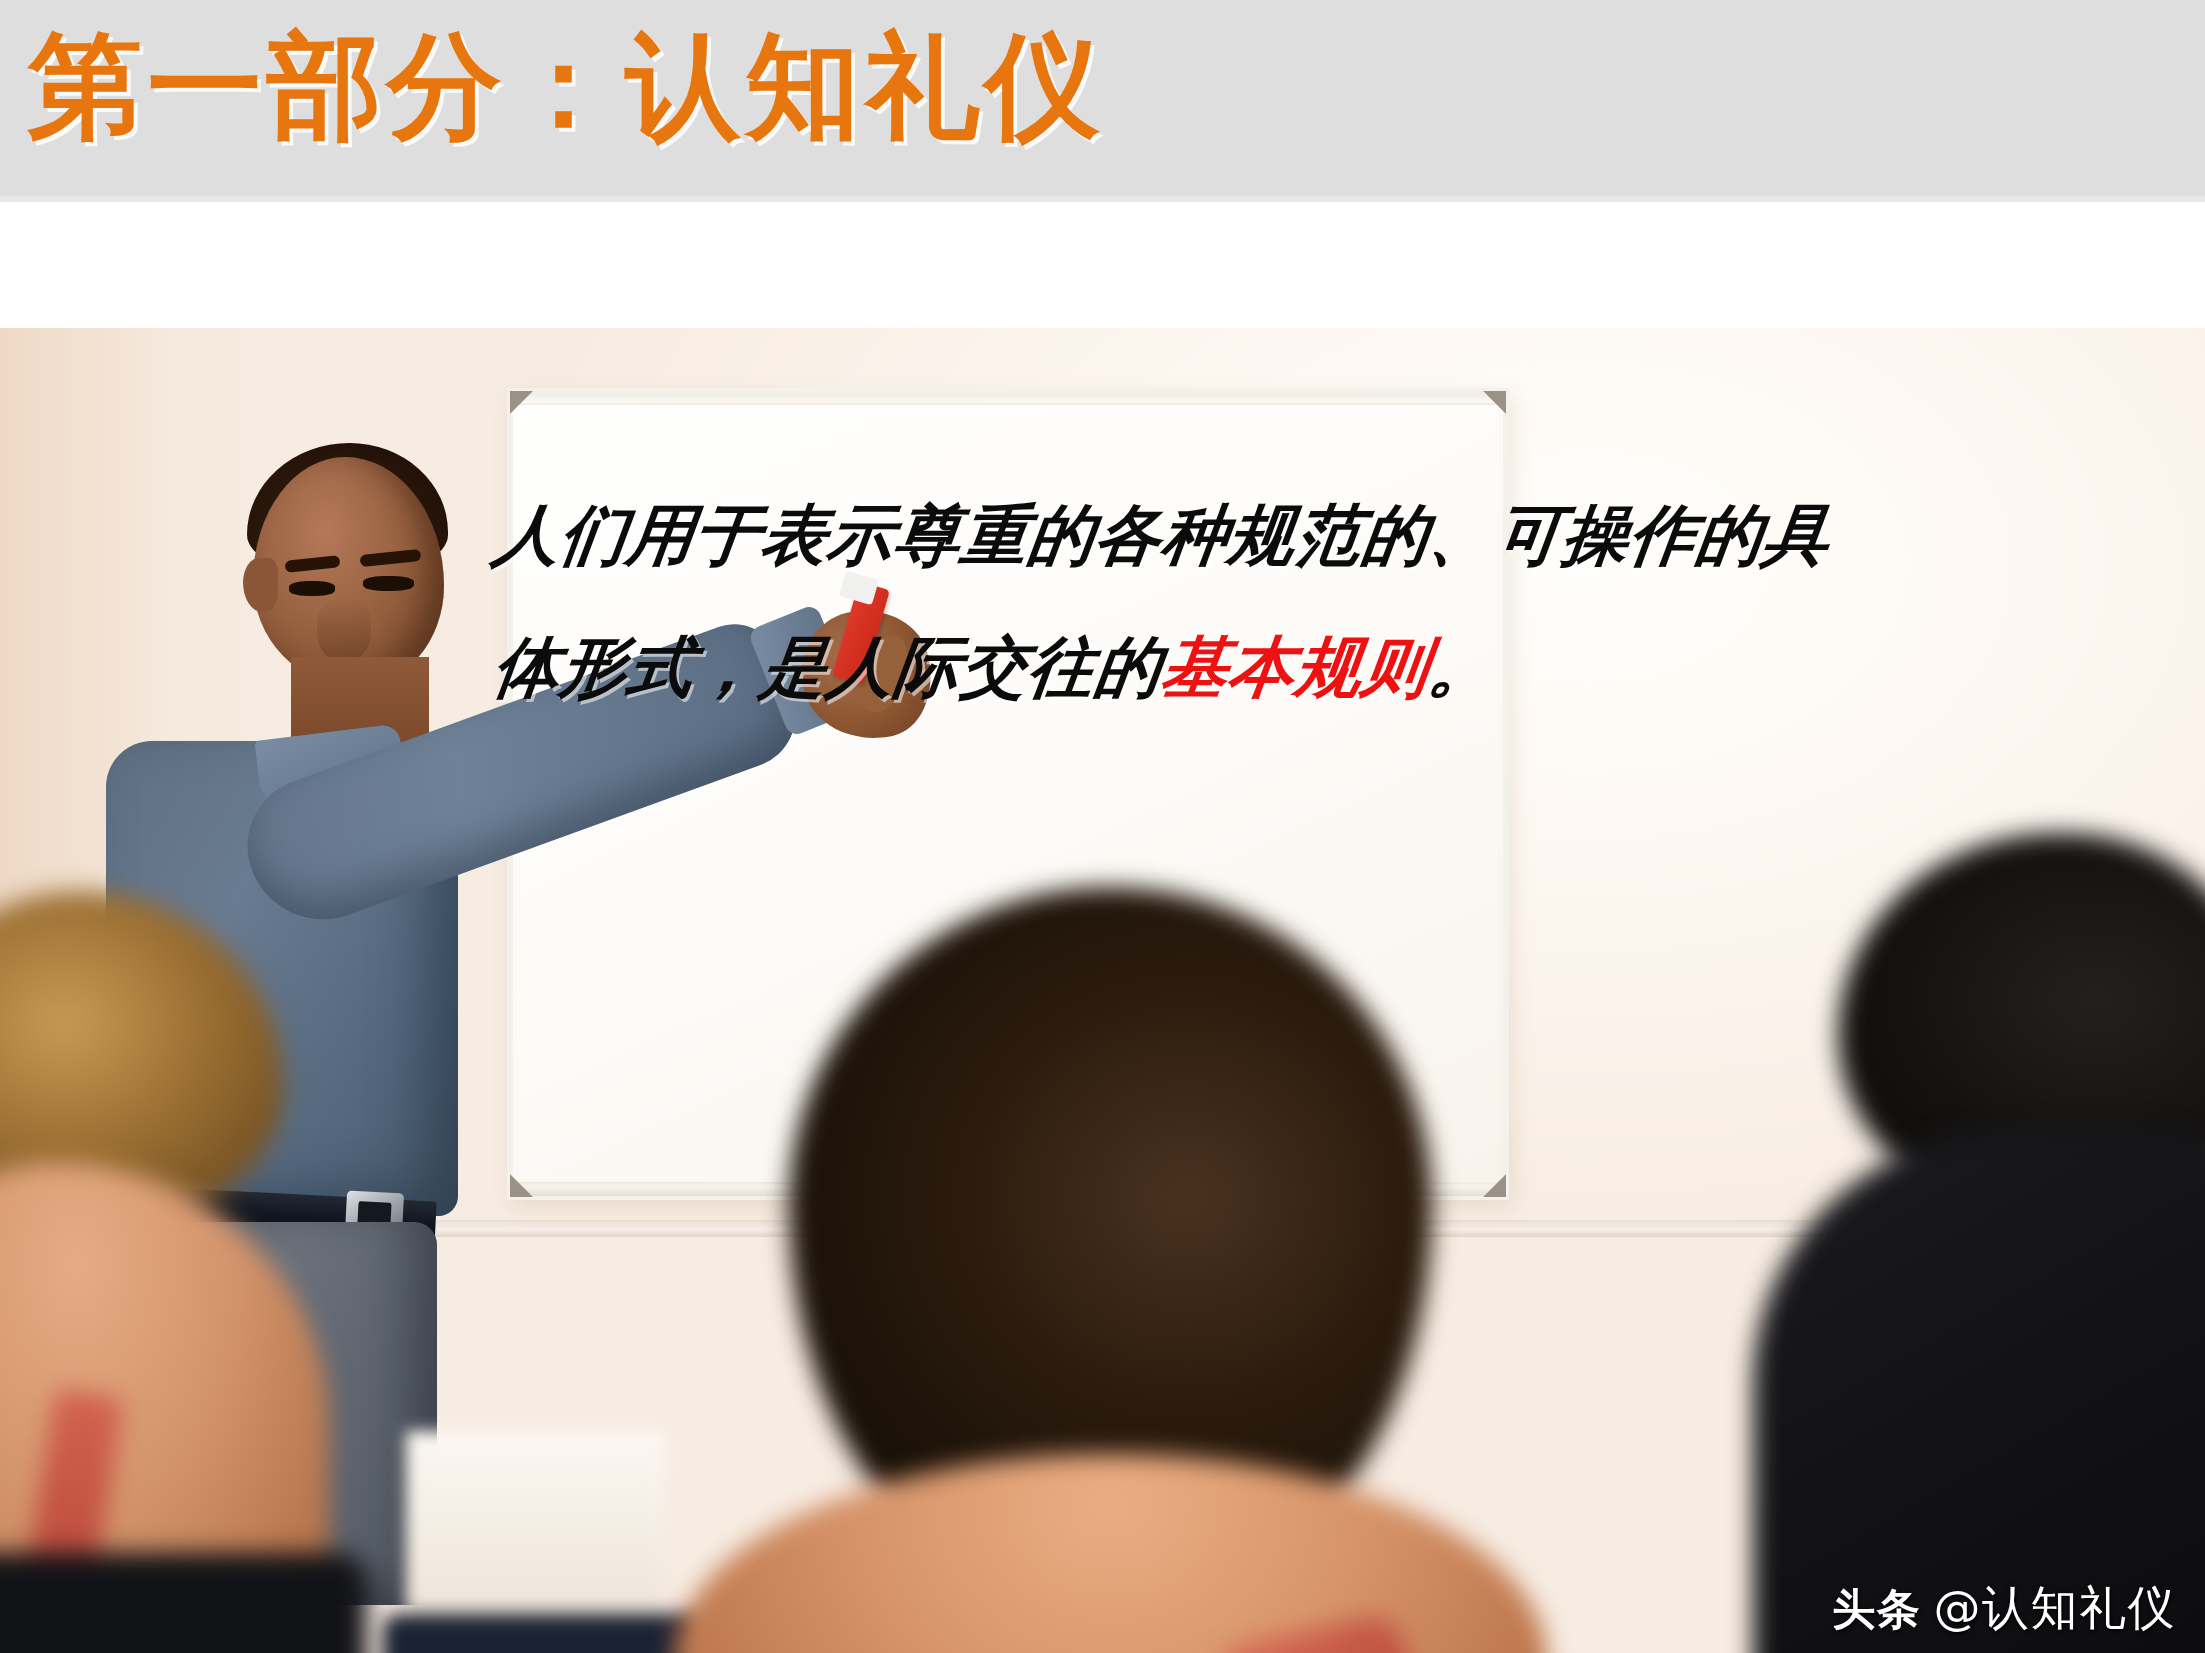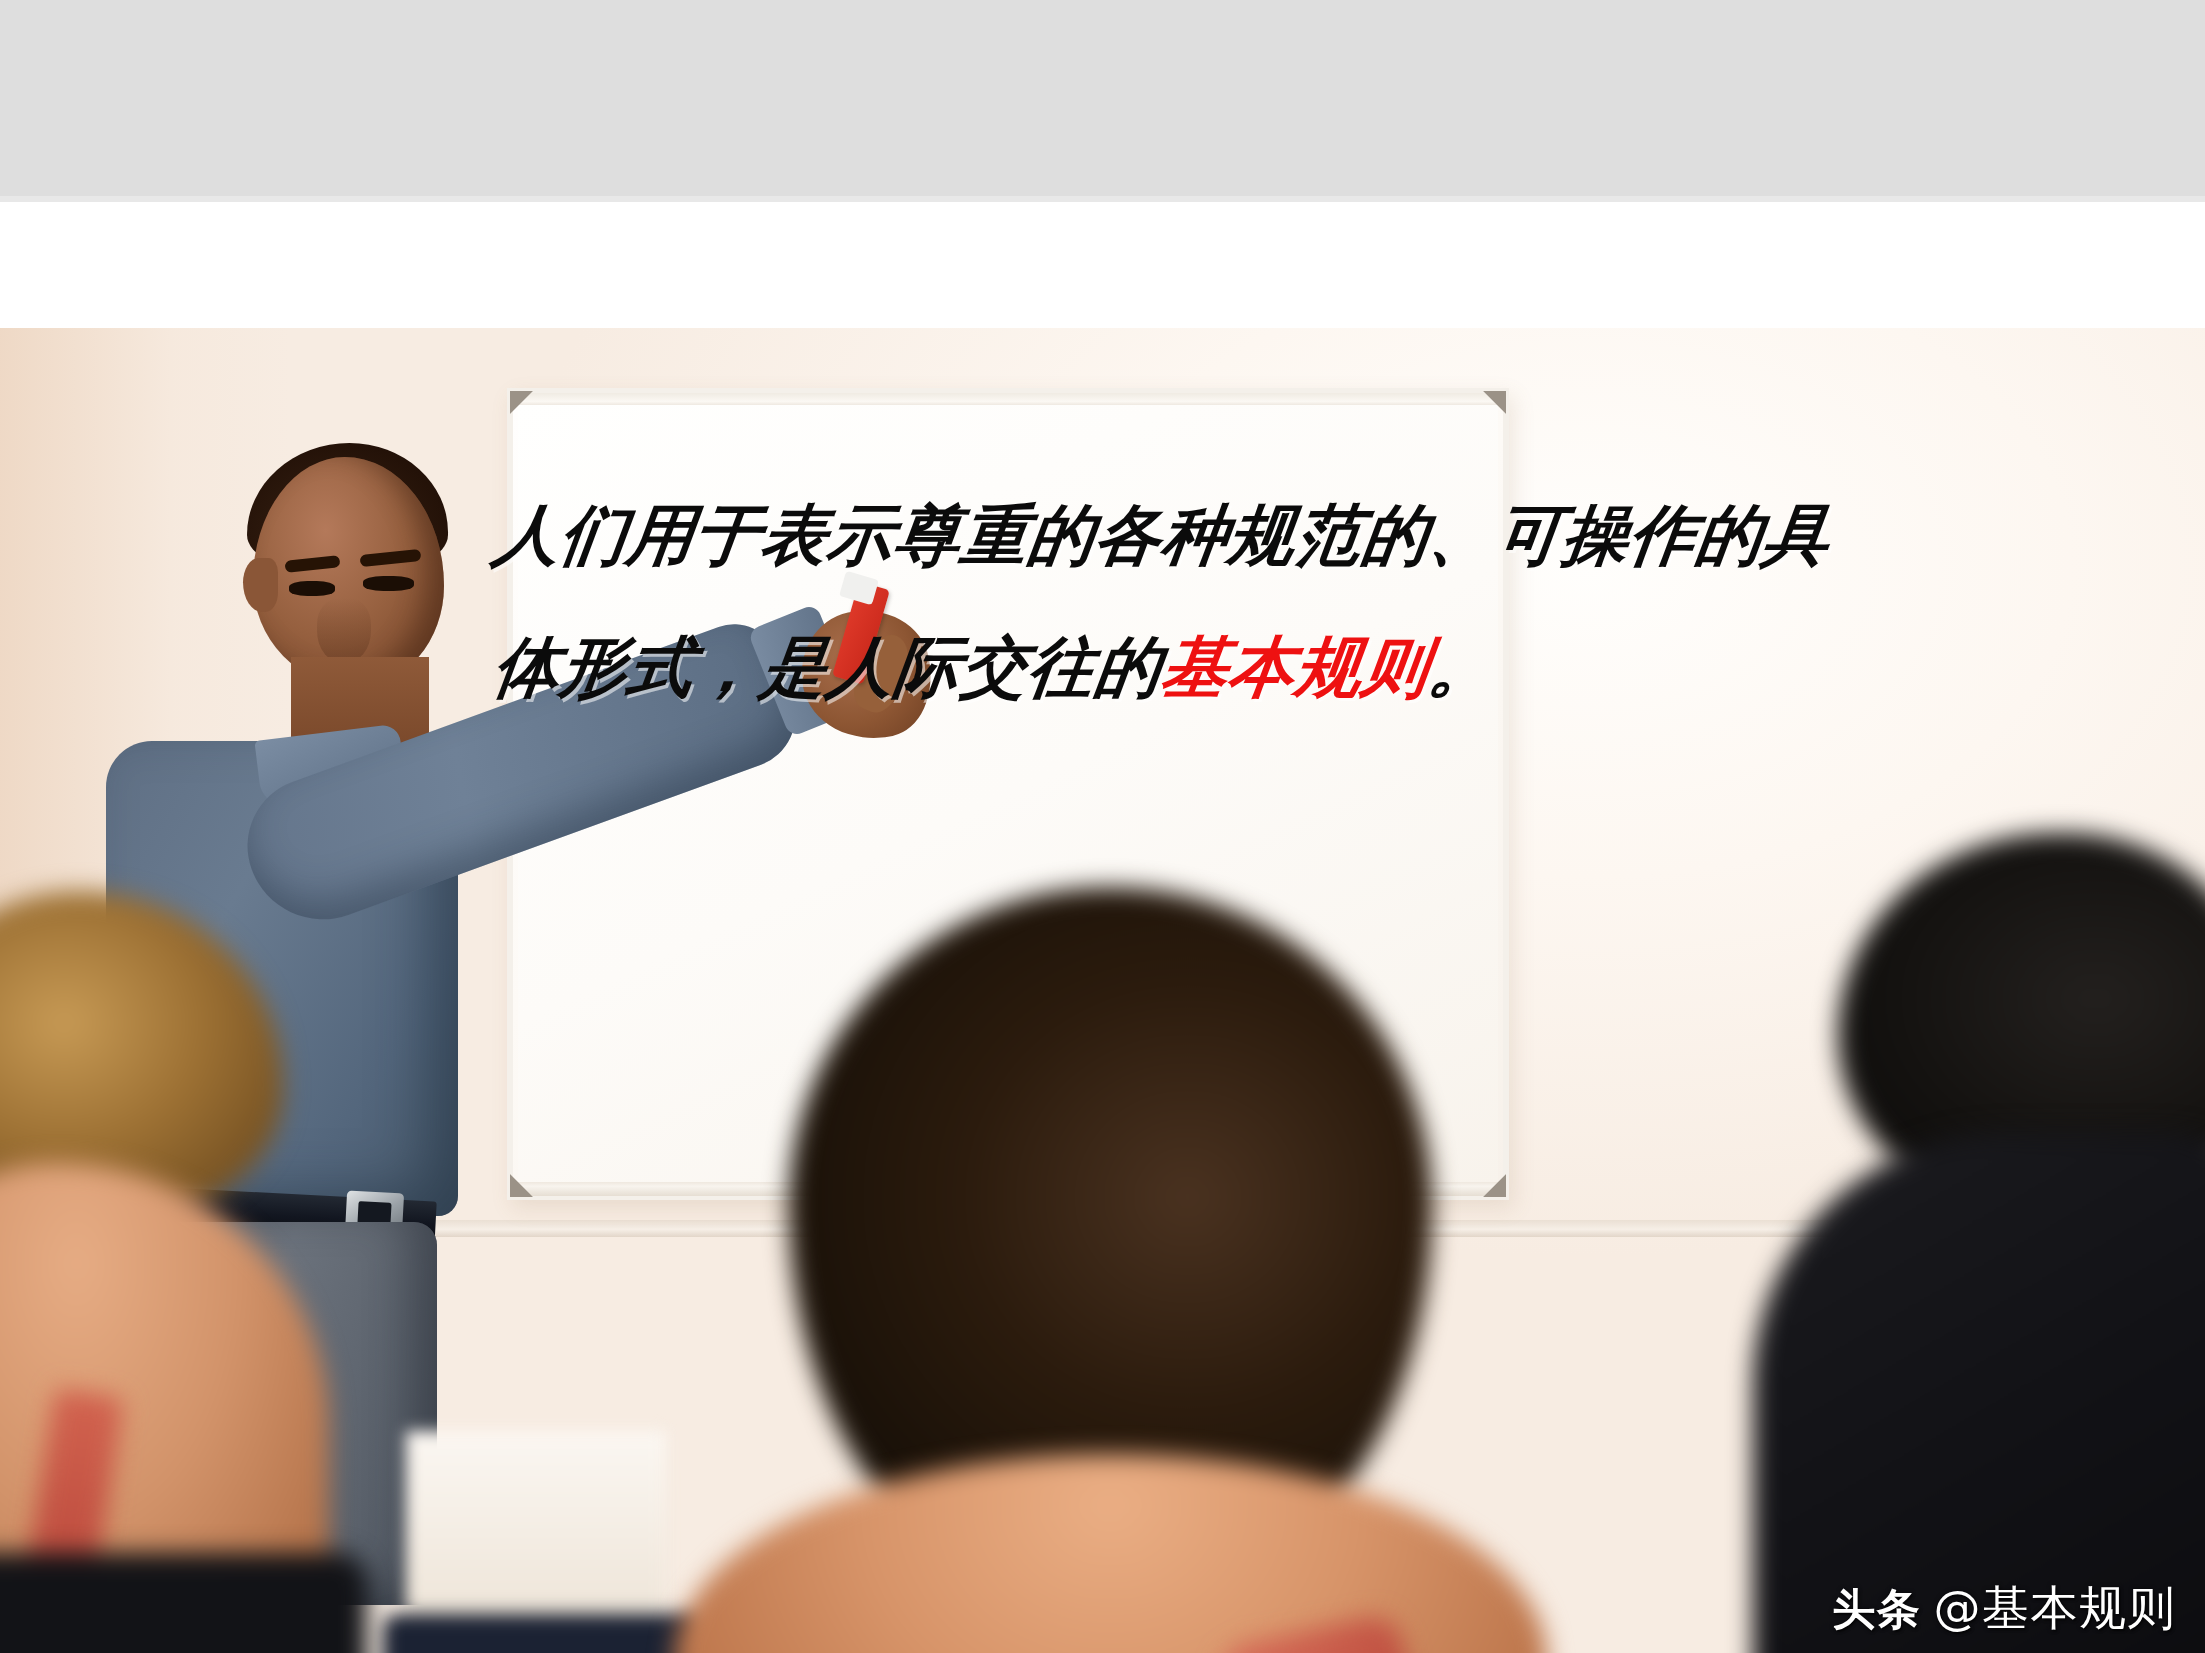--- a/index.html
+++ b/index.html
@@ -475,20 +475,21 @@
   .wm-brand { font-size: 43px; letter-spacing: 1.5px; }
   .wm-handle { font-size: 47px; letter-spacing: 1.5px; font-weight: 400; }
 </style>
 </head>
 <body>
 
 <div class="slide">
 
   <div class="header-band"></div>
   <div class="header-underline"></div>
+  <div class="header-title">第一部分：认知礼仪</div>
 
   <div class="photo">
     <div class="wall"></div>
     <div class="wall-shadow-left"></div>
     <div class="baseboard"></div>
 
     <div class="whiteboard">
       <div class="wb-inner"></div>
       <div class="wb-top-rail"></div>
       <div class="wb-bottom-rail"></div>
@@ -538,18 +539,18 @@
     <div class="aud aud-right-hair"></div>
     <div class="aud aud-right-body"></div>
 
     <div class="board-text">
       <div class="board-line">人们用于表示尊重的各种规范的、可操作的具</div>
       <div class="board-line"><span>体形式，是人际交往的</span><span class="hl">基本规则</span><span class="period">。</span></div>
     </div>
 
     <div class="watermark">
       <span class="wm-brand">头条</span>
-      <span class="wm-handle">@基本规则</span>
+      <span class="wm-handle">@认知礼仪</span>
     </div>
 
   </div>
 </div>
 
 
 </body></html>

